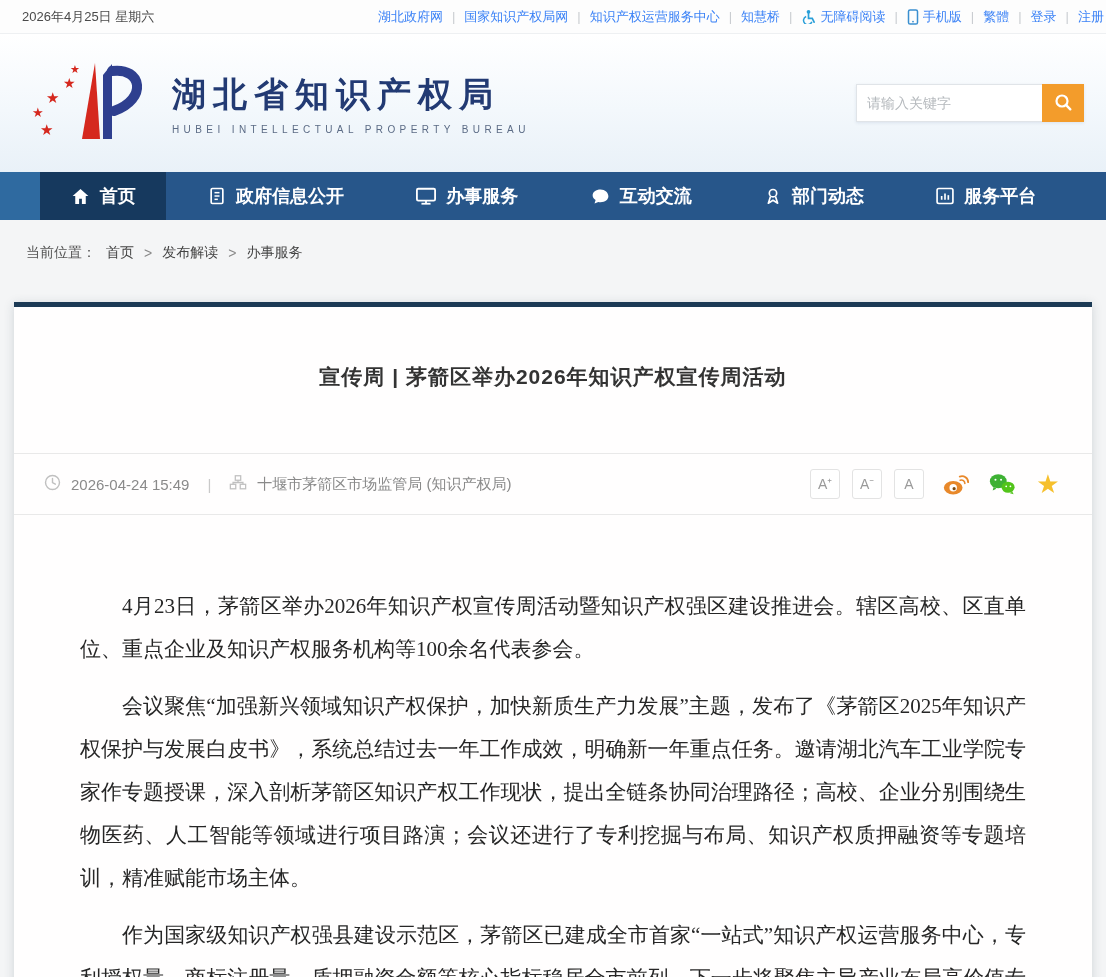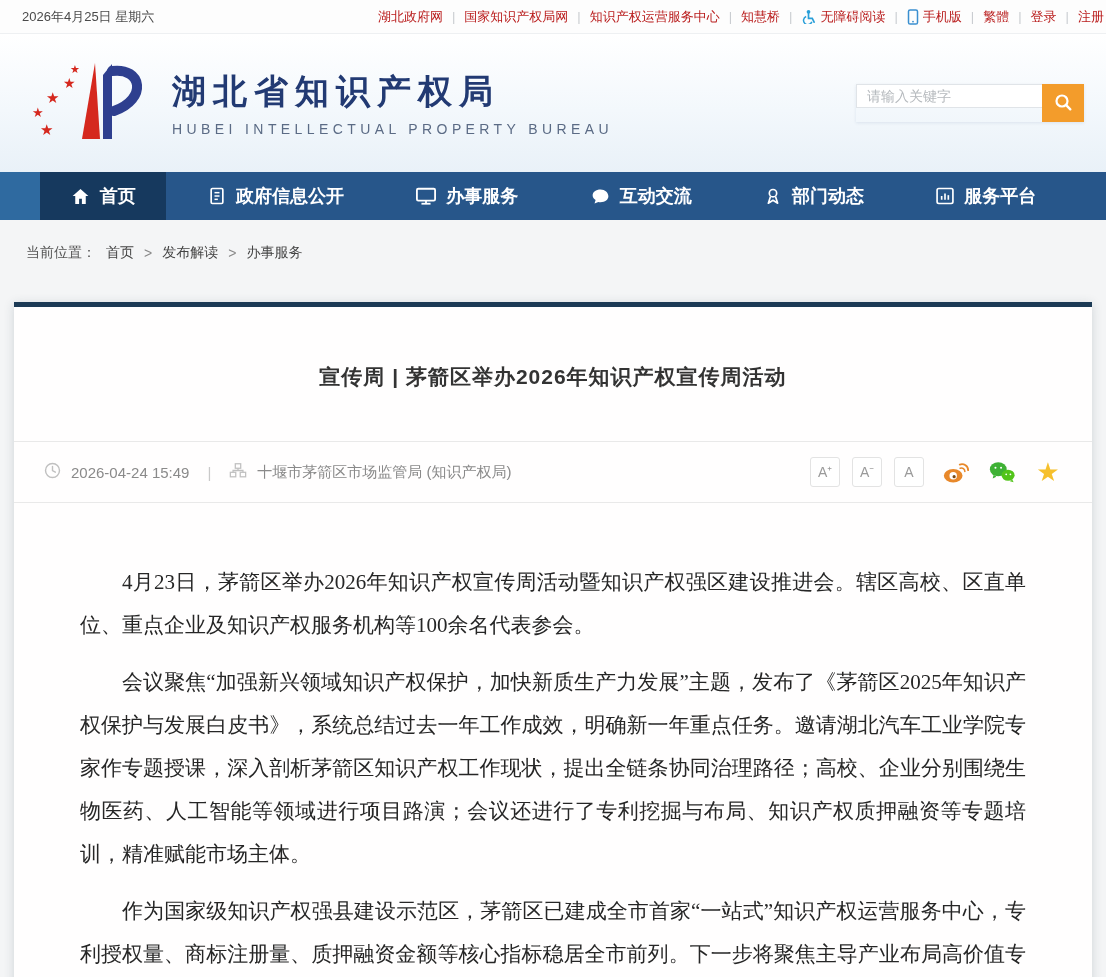--- a/index.html
+++ b/index.html
@@ -5,33 +5,33 @@
   * { margin:0; padding:0; box-sizing:border-box; }
   html,body { width:1106px; height:977px; overflow:hidden; background:#f4f5f6;
     font-family:"Liberation Sans","DejaVu Sans",sans-serif; }
 
   
   .topbar { height:34px; background:#fdfdfd; display:flex; align-items:center;
     justify-content:space-between; padding:0 2px 0 22px; font-size:13px; color:#4a4a4a;
     border-bottom:1px solid #eef0f2; }
   .topbar-links { display:flex; align-items:center; gap:9px; }
   .topbar-links .sep { color:#c9ccd0; }
-  .toplink { color:#b91c1c; cursor:pointer; display:inline-flex; align-items:center; gap:4px; }
+  .toplink { color:#3b82f6; cursor:pointer; display:inline-flex; align-items:center; gap:4px; }
   .toplink svg { display:block; }
 
   
   .header { height:138px; background:linear-gradient(180deg,#ffffff 0%,#f3f8fc 55%,#e9f1f8 100%);
     position:relative; display:flex; align-items:center; padding:0 20px 0 30px; }
   .brand { display:flex; align-items:center; gap:14px; }
   .brand-text .cn { font-size:34px; font-weight:bold; color:#223a73; letter-spacing:7px;
     font-family:"Liberation Serif","DejaVu Serif",serif; }
-  .brand-text .en { font-size:14px; color:#5b6b85; letter-spacing:4.4px; margin-top:6px; }
+  .brand-text .en { font-size:10px; color:#5b6b85; letter-spacing:4.4px; margin-top:6px; }
   .search-wrap { position:absolute; right:22px; top:50%; transform:translateY(-50%);
     display:flex; height:38px; box-shadow:0 1px 3px rgba(60,90,130,.12); }
-  .search-input { width:186px; height:24px; border:1px solid #e0e4e8; border-right:none;
+  .search-input { width:186px; height:38px; border:1px solid #e0e4e8; border-right:none;
     background:#fff; padding:0 10px; font-size:14px; color:#333; outline:none; }
   .search-input::placeholder { color:#b5b9bd; }
   .search-btn { width:42px; height:38px; background:#f39c2b; border:none; cursor:pointer;
     display:flex; align-items:center; justify-content:center; }
 
   
   .nav { height:48px; background:#27568a; display:flex; align-items:stretch;
     justify-content:space-around; padding:0 34px; position:relative; }
   .nav::before { content:""; position:absolute; left:0; top:0; bottom:0; width:54px;
     background:#2f6aa0; }
@@ -45,21 +45,21 @@
     display:flex; align-items:center; gap:10px; }
   .crumb { color:#444; cursor:pointer; }
   .crumb-sep { color:#888; }
 
   
   .card { margin:0 14px 14px 14px; background:#fffefe; border-top:5px solid #1c3a55;
     box-shadow:0 2px 10px rgba(40,60,80,.18); min-height:668px; }
   .article-title { text-align:center; font-size:21px; font-weight:bold; color:#333;
     padding:56px 60px 46px 60px; letter-spacing:1px; }
   .meta-row { border-top:1px solid #e9e9e9; border-bottom:1px solid #e9e9e9;
-    margin:4px 0; padding:0 30px 0 30px; height:62px; display:flex; align-items:center;
+    margin:16px 0; padding:0 30px 0 30px; height:62px; display:flex; align-items:center;
     justify-content:space-between; }
   .meta-left { display:flex; align-items:center; gap:10px; font-size:15px; color:#8a8a8a; }
   .meta-left .pipe { color:#c9c9c9; margin:0 8px; }
   .meta-right { display:flex; align-items:center; gap:12px; }
   .font-btn { width:30px; height:30px; border:1px solid #e3e3e3; border-radius:3px;
     background:#fff; color:#9a9a9a; font-size:14px; cursor:pointer; line-height:28px;
     text-align:center; }
   .share-icon { width:28px; height:28px; display:flex; align-items:center;
     justify-content:center; cursor:pointer; margin-left:6px; }
   .star-glyph { font-size:26px; color:#f6c02d; line-height:1; }

